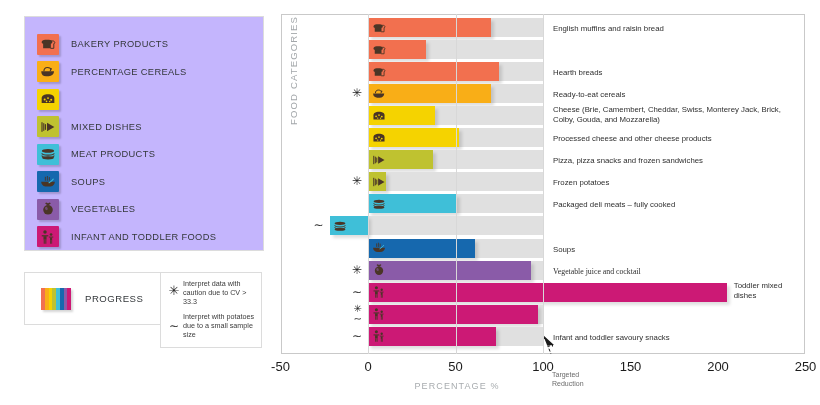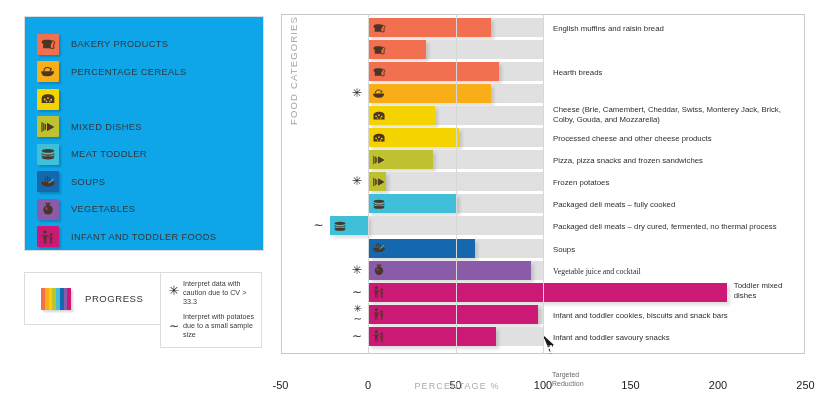--- a/index.html
+++ b/index.html
@@ -9,21 +9,21 @@
     font-family: "Liberation Sans", sans-serif;
     overflow: hidden;
   }
   #root { position: relative; width: 820px; height: 405px; }
 
   
   .legend-box {
     position: absolute;
     left: 24px; top: 16px;
     width: 240px; height: 235px;
-    background: #0ea5e9;
+    background: #c4b5fd;
     border: 1px solid #dcdcdc;
   }
   .legend-list { padding: 14px 0 0 12px; }
   .legend-row {
     display: flex; align-items: center;
     height: 26px; margin-bottom: 1.5px;
   }
   .legend-swatch {
     position: relative;
     width: 22px; height: 21px;
@@ -144,22 +144,22 @@
     text-align: right;
     width: 18px;
     font-size: 12px;
     color: #2b2b2b;
     line-height: 11px;
   }
 
   
   .xtick {
     position: absolute;
-    top: 379px;
-    font-size: 11px;
+    top: 359px;
+    font-size: 13px;
     color: #1c1c1c;
     transform: translateX(-50%);
   }
   .xaxis-title {
     position: absolute;
     top: 381px;
     left: 457px;
     transform: translateX(-50%);
     font-size: 9px;
     letter-spacing: 1.1px;
@@ -223,21 +223,21 @@
         </div>
         <div class="legend-row">
           <div class="legend-swatch" style="background: rgb(63, 191, 216);">
             <svg width="16" height="16" viewBox="0 0 24 24">
               <ellipse cx="12" cy="7.4" rx="9.2" ry="2.8" fill="#4a3526"></ellipse>
               <path d="M2.8 10.8c0 1.6 4.1 2.9 9.2 2.9s9.2-1.3 9.2-2.9" stroke="#4a3526" stroke-width="1.6" fill="none"></path>
               <path d="M2.8 14.2c0 1.6 4.1 2.9 9.2 2.9s9.2-1.3 9.2-2.9" stroke="#4a3526" stroke-width="1.6" fill="none"></path>
               <ellipse cx="12" cy="17.8" rx="9.2" ry="2.3" fill="#4a3526"></ellipse>
             </svg>
           </div>
-          <div class="legend-label">MEAT TODDLER</div>
+          <div class="legend-label">MEAT PRODUCTS</div>
         </div>
         <div class="legend-row">
           <div class="legend-swatch" style="background: rgb(22, 104, 174);">
             <svg width="16" height="16" viewBox="0 0 24 24">
               <path d="M1.8 11.5h20.4c0 4.3-3.6 7.4-8.2 7.4h-4c-4.6 0-8.2-3.1-8.2-7.4z" fill="#4a3526"></path>
               <path d="M8 9.5V4.8M11 9.5V3.6M14 9.5V5.2" stroke="#4a3526" stroke-width="1.4" stroke-linecap="round"></path>
               <path d="M13 13.5c3-1.6 5.5-3.6 7.3-6.4" stroke="#3FBFD8" stroke-width="1.6" fill="none"></path>
             </svg>
           </div>
           <div class="legend-label">SOUPS</div>
@@ -331,20 +331,21 @@
       <div class="bar" title="Ready-to-eat cereals: 70%" style="background: rgb(249, 174, 23); top: 84.15px; left: 368px; width: 122.5px;">
         <div class="bar-icon">
           <svg width="14" height="14" viewBox="0 0 24 24">
             <path d="M2 11h19c0 4.2-3.4 7.3-8 7.3H9c-4 0-7-2.6-7-6.1z" fill="#4a3526"></path>
             <path d="M6 10.6c-.6-3 1.8-5.4 5-5.4 3 0 5.2 1.7 5.2 3.6 0 1-.6 1.6-1.5 1.6" fill="none" stroke="#4a3526" stroke-width="1.7"></path>
             <circle cx="16.5" cy="7.2" r="1.3" fill="#4a3526"></circle>
           </svg>
         </div>
       </div>
       <div class="row-mark" style="left: 344px; top: 88.15px;">✳</div>
+      <div class="row-label" style="top: 90.15px;">Ready-to-eat cereals</div>
       <div class="track" style="top: 106.2px;"></div>
       <div class="bar" title="Cheese (Brie, Camembert, Cheddar, Swiss, Monterey Jack, Brick, Colby, Gouda, and Mozzarella): 38%" style="background: rgb(245, 211, 0); top: 106.2px; left: 368px; width: 66.5px;">
         <div class="bar-icon">
           <svg width="14" height="14" viewBox="0 0 24 24">
             <path d="M2.5 10.5c0-3.4 4.2-5.6 9.5-5.6s9.5 2.2 9.5 5.6v7.4H2.5z" fill="#4a3526"></path>
             <circle cx="7" cy="12.6" r="1.5" fill="#F5D300"></circle>
             <circle cx="12" cy="10.6" r="1.4" fill="#F5D300"></circle>
             <circle cx="16.8" cy="13" r="1.5" fill="#F5D300"></circle>
             <circle cx="9.8" cy="15.6" r="1.2" fill="#F5D300"></circle>
             <circle cx="14.6" cy="15.8" r="1.1" fill="#F5D300"></circle>
@@ -404,21 +405,20 @@
         <div class="bar-icon">
           <svg width="14" height="14" viewBox="0 0 24 24">
             <ellipse cx="12" cy="7.4" rx="9.2" ry="2.8" fill="#4a3526"></ellipse>
             <path d="M2.8 10.8c0 1.6 4.1 2.9 9.2 2.9s9.2-1.3 9.2-2.9" stroke="#4a3526" stroke-width="1.6" fill="none"></path>
             <path d="M2.8 14.2c0 1.6 4.1 2.9 9.2 2.9s9.2-1.3 9.2-2.9" stroke="#4a3526" stroke-width="1.6" fill="none"></path>
             <ellipse cx="12" cy="17.8" rx="9.2" ry="2.3" fill="#4a3526"></ellipse>
           </svg>
         </div>
       </div>
       <div class="row-mark" style="left: 305.5px; top: 220.45px;">∼</div>
-      <div class="row-label" style="top: 222.45px;">Packaged deli meats – dry cured, fermented, no thermal process</div>
       <div class="track" style="top: 238.5px;"></div>
       <div class="bar" title="Soups: 61%" style="background: rgb(22, 104, 174); top: 238.5px; left: 368px; width: 106.75px;">
         <div class="bar-icon">
           <svg width="14" height="14" viewBox="0 0 24 24">
             <path d="M1.8 11.5h20.4c0 4.3-3.6 7.4-8.2 7.4h-4c-4.6 0-8.2-3.1-8.2-7.4z" fill="#4a3526"></path>
             <path d="M8 9.5V4.8M11 9.5V3.6M14 9.5V5.2" stroke="#4a3526" stroke-width="1.4" stroke-linecap="round"></path>
             <path d="M13 13.5c3-1.6 5.5-3.6 7.3-6.4" stroke="#3FBFD8" stroke-width="1.6" fill="none"></path>
           </svg>
         </div>
       </div>
@@ -461,21 +461,20 @@
             <path d="M5.2 10.8h4.6v5.2H5.2z" fill="#4a3526"></path>
             <path d="M5.6 16h1.5v6H5.6zM8 16h1.5v6H8z" fill="#4a3526"></path>
             <circle cx="16.6" cy="8.2" r="2" fill="#4a3526"></circle>
             <path d="M13.3 11.4h6.6v1.4h-6.6z" fill="#4a3526"></path>
             <path d="M15 12.7h3.2v4.3H15z" fill="#4a3526"></path>
             <path d="M15.2 17h1.2v5h-1.2zM17 17h1.2v5H17z" fill="#4a3526"></path>
           </svg>
         </div>
       </div>
       <div class="row-mark" style="left: 344px; top: 303.65px; font-size: 10px; line-height: 10px;">✳<br>∼</div>
-      <div class="row-label" style="top: 310.65px;">Infant and toddler cookies, biscuits and snack bars</div>
       <div class="track" style="top: 326.7px;"></div>
       <div class="bar" title="Infant and toddler savoury snacks: 73%" style="background: rgb(204, 25, 117); top: 326.7px; left: 368px; width: 127.75px;">
         <div class="bar-icon">
           <svg width="14" height="14" viewBox="0 0 24 24">
             <circle cx="7.5" cy="4.6" r="2.6" fill="#4a3526"></circle>
             <path d="M2.6 9.3h9.8v1.8H2.6z" fill="#4a3526"></path>
             <path d="M5.2 10.8h4.6v5.2H5.2z" fill="#4a3526"></path>
             <path d="M5.6 16h1.5v6H5.6zM8 16h1.5v6H8z" fill="#4a3526"></path>
             <circle cx="16.6" cy="8.2" r="2" fill="#4a3526"></circle>
             <path d="M13.3 11.4h6.6v1.4h-6.6z" fill="#4a3526"></path>

